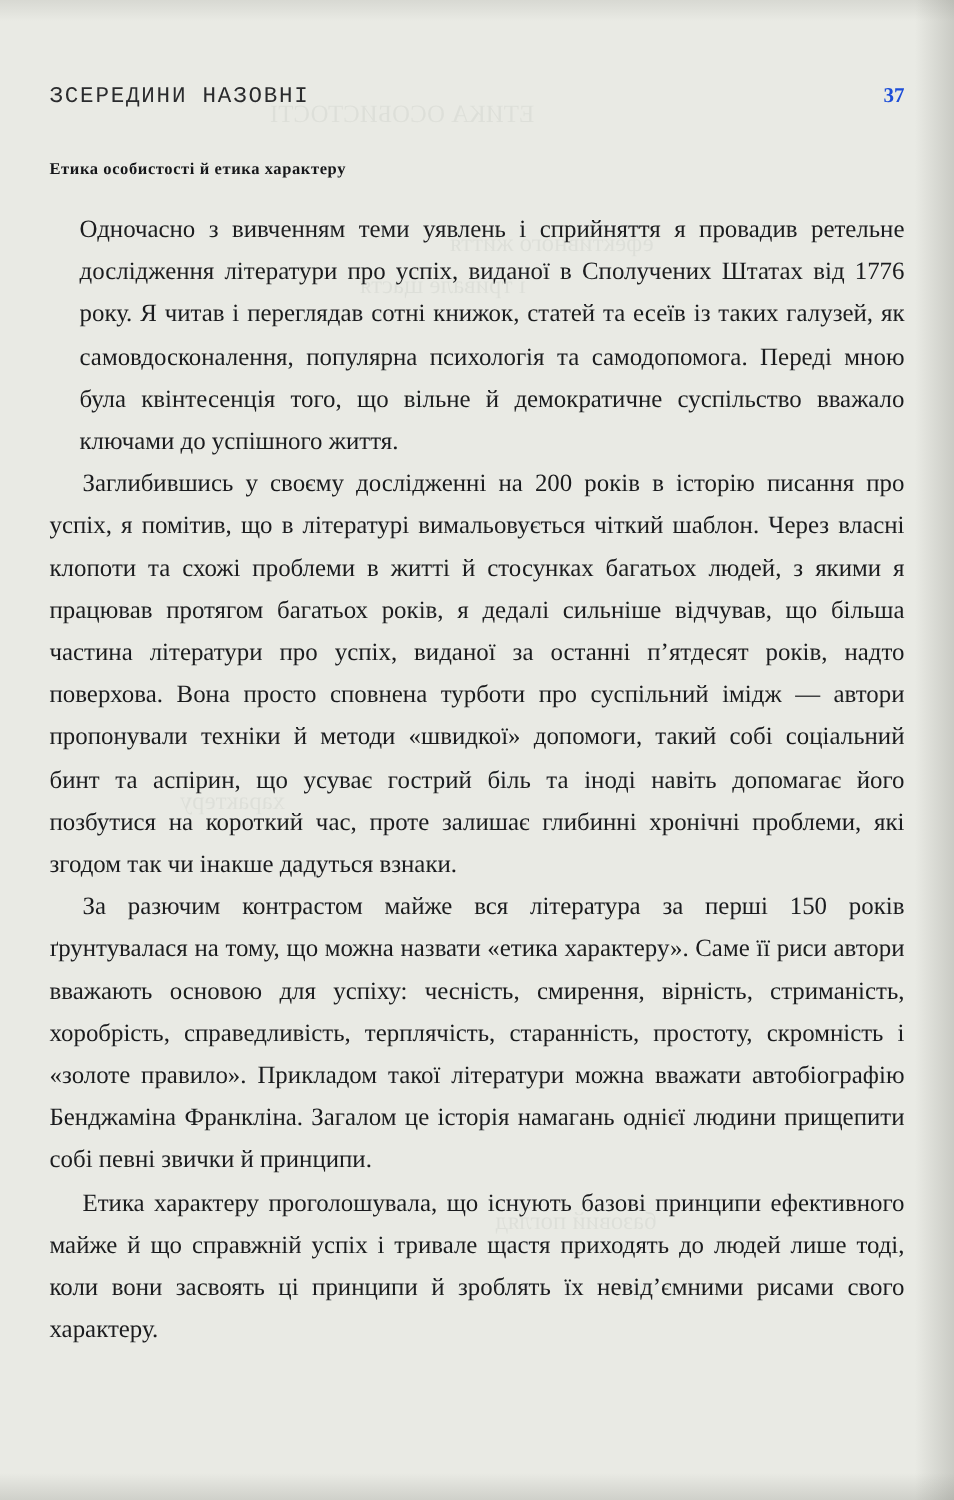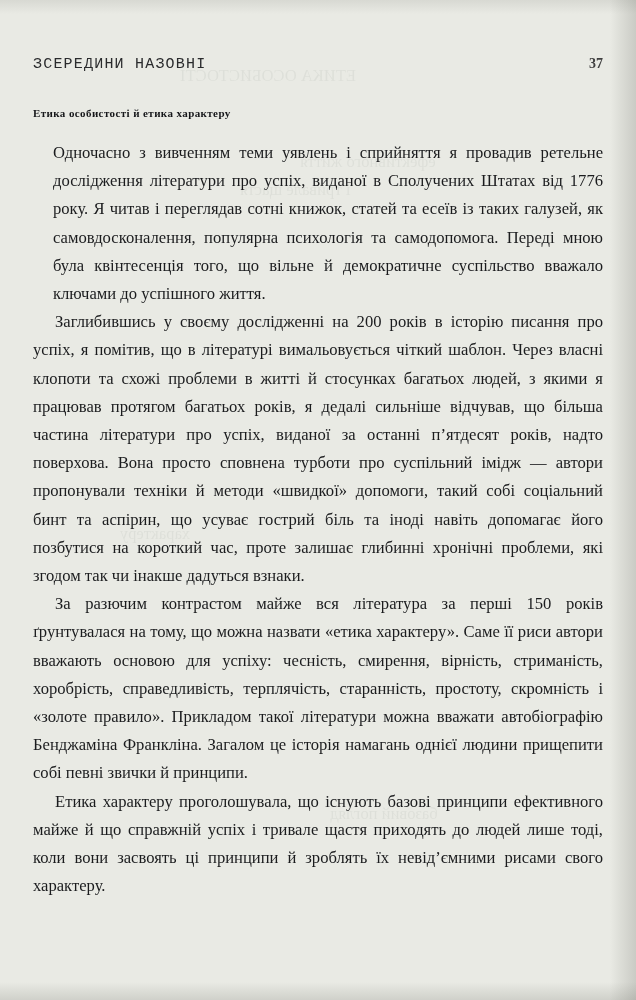--- a/index.html
+++ b/index.html
@@ -37,21 +37,21 @@
     font-family: Liberation Mono, monospace;
     font-size: 15px;
     letter-spacing: 1.2px;
     color: #2a2b2d;
     text-transform: uppercase;
   }
   .page-number {
     font-family: "Liberation Serif", serif;
     font-size: 14px;
     font-weight: bold;
-    color: #404040;
+    color: #1d4ed8;
     margin-left: 40px;
   }
   .section-heading {
     font-family: "Liberation Serif", serif;
     font-size: 11px;
     font-weight: bold;
     letter-spacing: 0.4px;
     color: #16171a;
     margin: 0 0 20px 0;
   }

